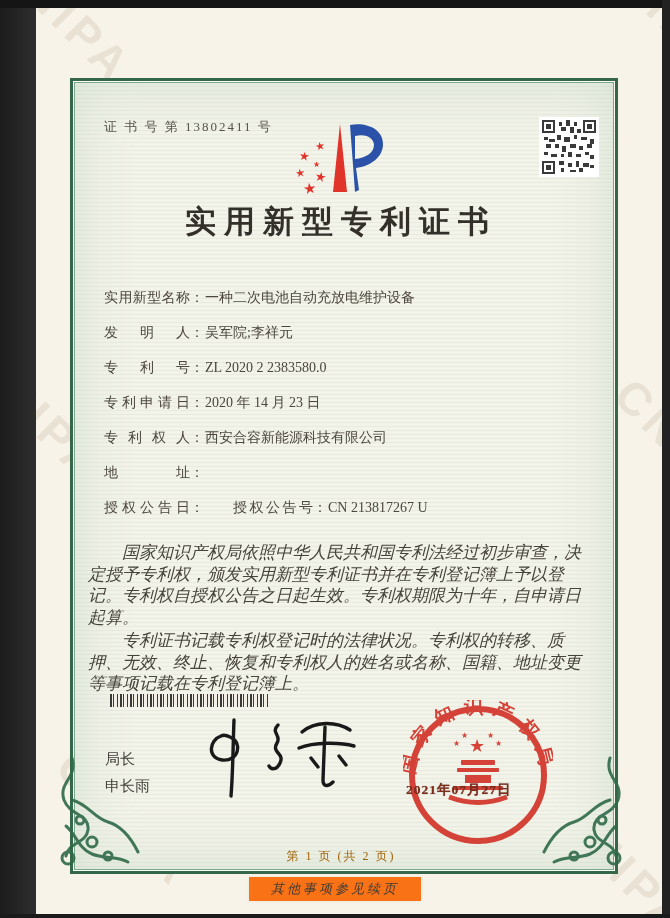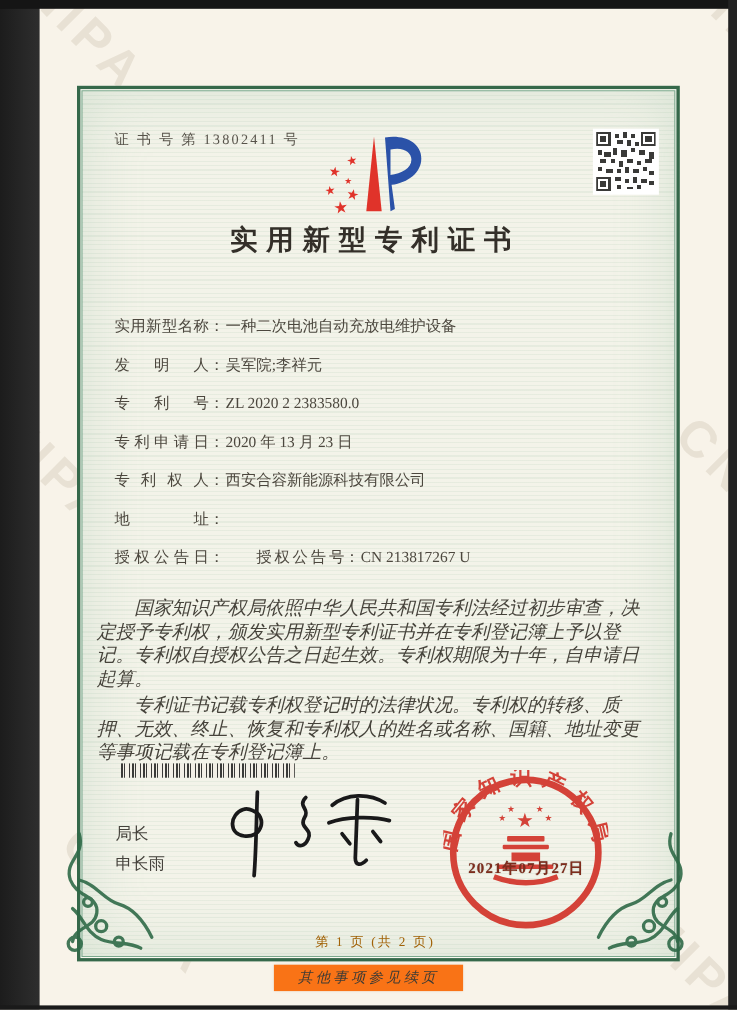--- a/index.html
+++ b/index.html
@@ -25,21 +25,21 @@
            #f3f3e9;
          box-shadow: inset 0 0 0 1px #fbfaf2, inset 0 0 0 2px #7aa88d, inset 0 0 55px rgba(146,184,158,0.30);}
 
   .corner-orn{position:absolute;z-index:6;}
   .content{position:absolute;z-index:10;color:#4c473e;}
 
   #cert-no{left:104px;top:118px;font-size:13px;letter-spacing:2px;color:#57534a;}
   #logo{position:absolute;left:293px;top:120px;width:100px;height:80px;z-index:10;}
   #qr{position:absolute;left:539px;top:117px;width:54px;height:54px;background:#fff;
       padding:3px;z-index:10;}
-  #title{left:70px;top:201px;width:542px;text-align:center;font-size:25px;font-weight:bold;
+  #title{left:70px;top:201px;width:542px;text-align:center;font-size:31px;font-weight:bold;
          letter-spacing:8px;color:#332f29;}
 
   #fields{left:104px;top:287px;width:446px;font-size:14px;}
   .row{display:flex;margin-bottom:14px;line-height:21px;}
   .lbl{width:86px;flex:none;text-align:justify;text-align-last:justify;}
   .colon{width:15px;flex:none;}
   .val{flex:1;}
   .pair2{margin-left:28px;display:flex;}
   .pair2 .lbl{width:80px;}
 
@@ -48,21 +48,21 @@
   #legal p{margin:0 0 2px 0;text-indent:2em;}
 
   #barcode{position:absolute;left:110px;top:694px;width:158px;height:13px;z-index:10;
     background:repeating-linear-gradient(90deg,#3a3a38 0 2px,#f2efe6 2px 3px,#3a3a38 3px 4px,
                #f2efe6 4px 7px,#3a3a38 7px 8px,#f2efe6 8px 10px);}
   #signer{left:105px;top:745px;font-size:15px;line-height:27px;color:#45423c;
           font-family:"Liberation Sans","DejaVu Sans",sans-serif;}
   #signature{position:absolute;left:192px;top:712px;width:175px;height:95px;z-index:11;}
 
   #seal{position:absolute;left:403px;top:700px;width:150px;height:150px;z-index:12;opacity:0.92;}
-  #seal-date{position:absolute;left:406px;top:781px;width:145px;text-align:center;z-index:13;
+  #seal-date{position:absolute;left:406px;top:781px;width:145px;z-index:13;
              font-size:13.5px;font-weight:bold;color:#7e2c1c;letter-spacing:1px;
              text-shadow:0 0 1px rgba(60,40,30,.55);}
 
   #page-ind{left:70px;top:848px;width:542px;text-align:center;font-size:12px;color:#a16207;letter-spacing:2px;}
   #footer-note{position:absolute;left:50%;transform:translateX(-50%);top:877px;z-index:10;
                background:#f97316;padding:3px 22px;font-size:13px;font-style:italic;
                color:#3e3b35;letter-spacing:3px;box-shadow:0 0 4px rgba(0,0,0,0.06);}
 </style>
 </head>
 <body>
@@ -179,21 +179,21 @@
       <span class="val">吴军院;李祥元</span>
     </div>
     <div class="row">
       <span class="lbl">专利号</span>
         <span class="colon">：</span>
       <span class="val">ZL 2020 2 2383580.0</span>
     </div>
     <div class="row">
       <span class="lbl">专利申请日</span>
         <span class="colon">：</span>
-      <span class="val">2020 年 13 月 23 日</span>
+      <span class="val">2020 年 14 月 23 日</span>
     </div>
     <div class="row">
       <span class="lbl">专利权人</span>
         <span class="colon">：</span>
       <span class="val">西安合容新能源科技有限公司</span>
     </div>
     <div class="row">
       <span class="lbl">地址</span>
         <span class="colon">：</span>
     </div>

